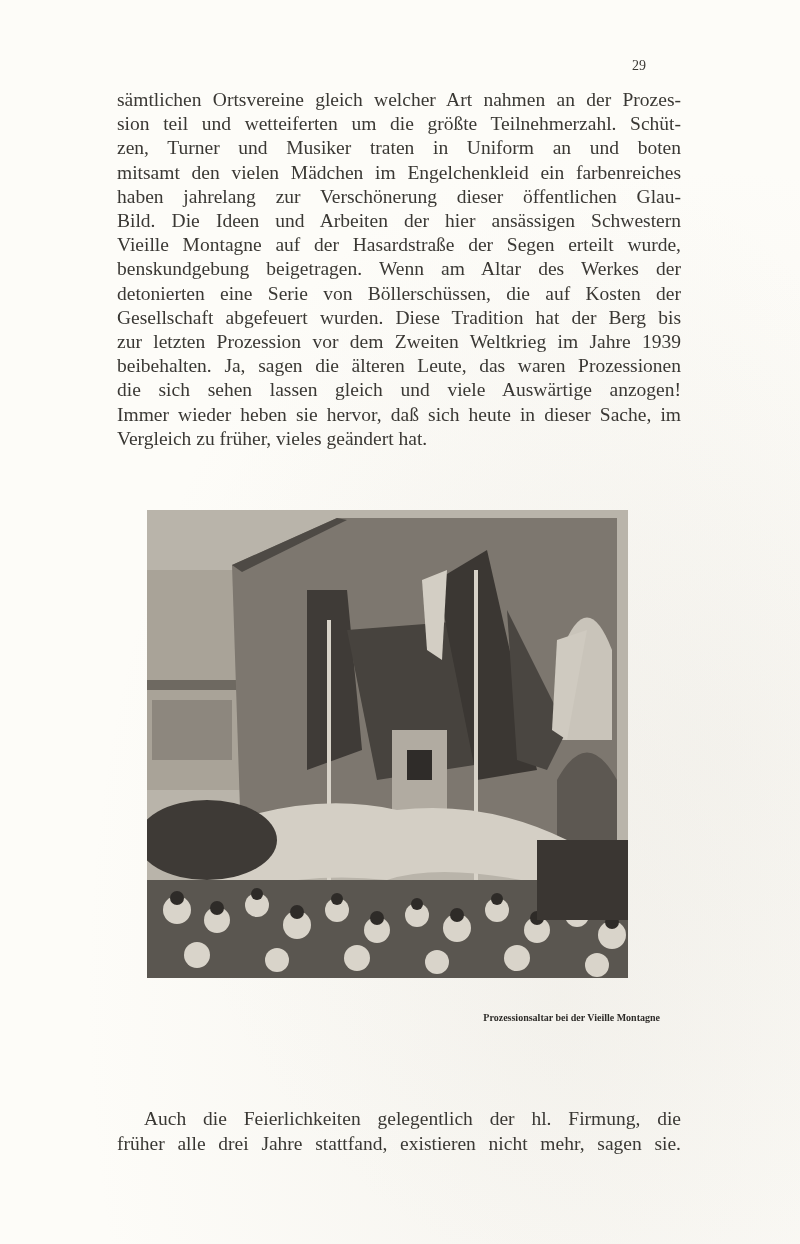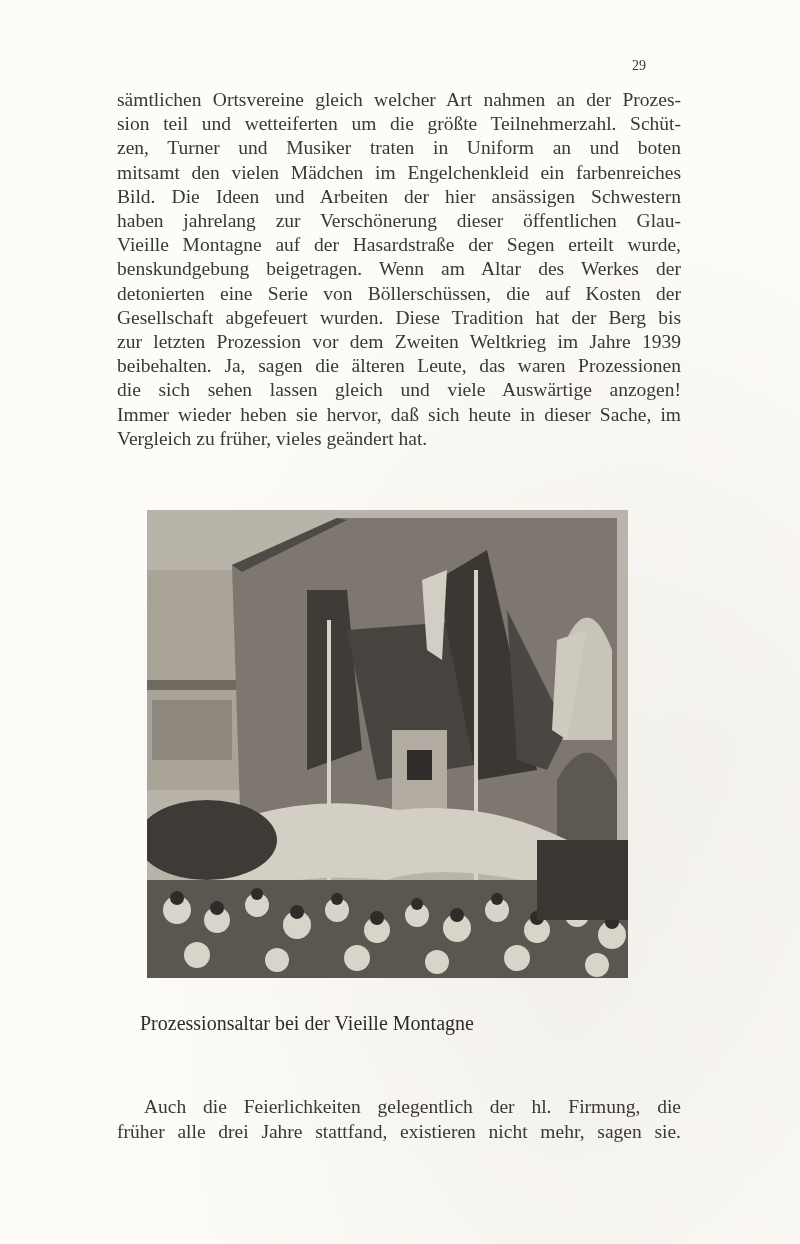--- a/index.html
+++ b/index.html
@@ -58,56 +58,56 @@
       height: 468px;
       background: #8f8a82;
       overflow: hidden;
     }
     .figure svg { display: block; }
     .caption {
       position: absolute;
       left: 140px;
       top: 1012px;
       width: 520px;
-      text-align: left;
-      font-size: 20px;
-      font-weight: normal;
+      text-align: right;
+      font-size: 10px;
+      font-weight: bold;
       color: #2e2c29;
     }
     .para2 {
       position: absolute;
       left: 117px;
       top: 1094px;
       width: 564px;
       font-size: 19.5px;
       line-height: 25px;
       margin: 0;
     }
     .para2 .line {
       display: block;
       text-align: justify;
       text-align-last: justify;
       white-space: nowrap;
     }
-    .para2 .indent { padding-left: 27px; }
+    .para2 .indent { padding-left: 27px; margin-top: 12px; }
   </style>
 </head>
 <body>
 
 <div class="bleed"></div>
 
 <div class="page-number">29</div>
 
 <div class="body-text">
   <span class="line">sämtlichen Ortsvereine gleich welcher Art nahmen an der Prozes-</span>
   <span class="line">sion teil und wetteiferten um die größte Teilnehmerzahl. Schüt-</span>
   <span class="line">zen, Turner und Musiker traten in Uniform an und boten</span>
   <span class="line">mitsamt den vielen Mädchen im Engelchenkleid ein farbenreiches</span>
+  <span class="line">haben jahrelang zur Verschönerung dieser öffentlichen Glau-</span>
   <span class="line">Bild. Die Ideen und Arbeiten der hier ansässigen Schwestern</span>
-  <span class="line">haben jahrelang zur Verschönerung dieser öffentlichen Glau-</span>
   <span class="line">Vieille Montagne auf der Hasardstraße der Segen erteilt wurde,</span>
   <span class="line">benskundgebung beigetragen. Wenn am Altar des Werkes der</span>
   <span class="line">detonierten eine Serie von Böllerschüssen, die auf Kosten der</span>
   <span class="line">Gesellschaft abgefeuert wurden. Diese Tradition hat der Berg bis</span>
   <span class="line">zur letzten Prozession vor dem Zweiten Weltkrieg im Jahre 1939</span>
   <span class="line">beibehalten. Ja, sagen die älteren Leute, das waren Prozessionen</span>
   <span class="line">die sich sehen lassen gleich und viele Auswärtige anzogen!</span>
   <span class="line">Immer wieder heben sie hervor, daß sich heute in dieser Sache, im</span>
   <span class="line last">Vergleich zu früher, vieles geändert hat.</span>
 </div>

